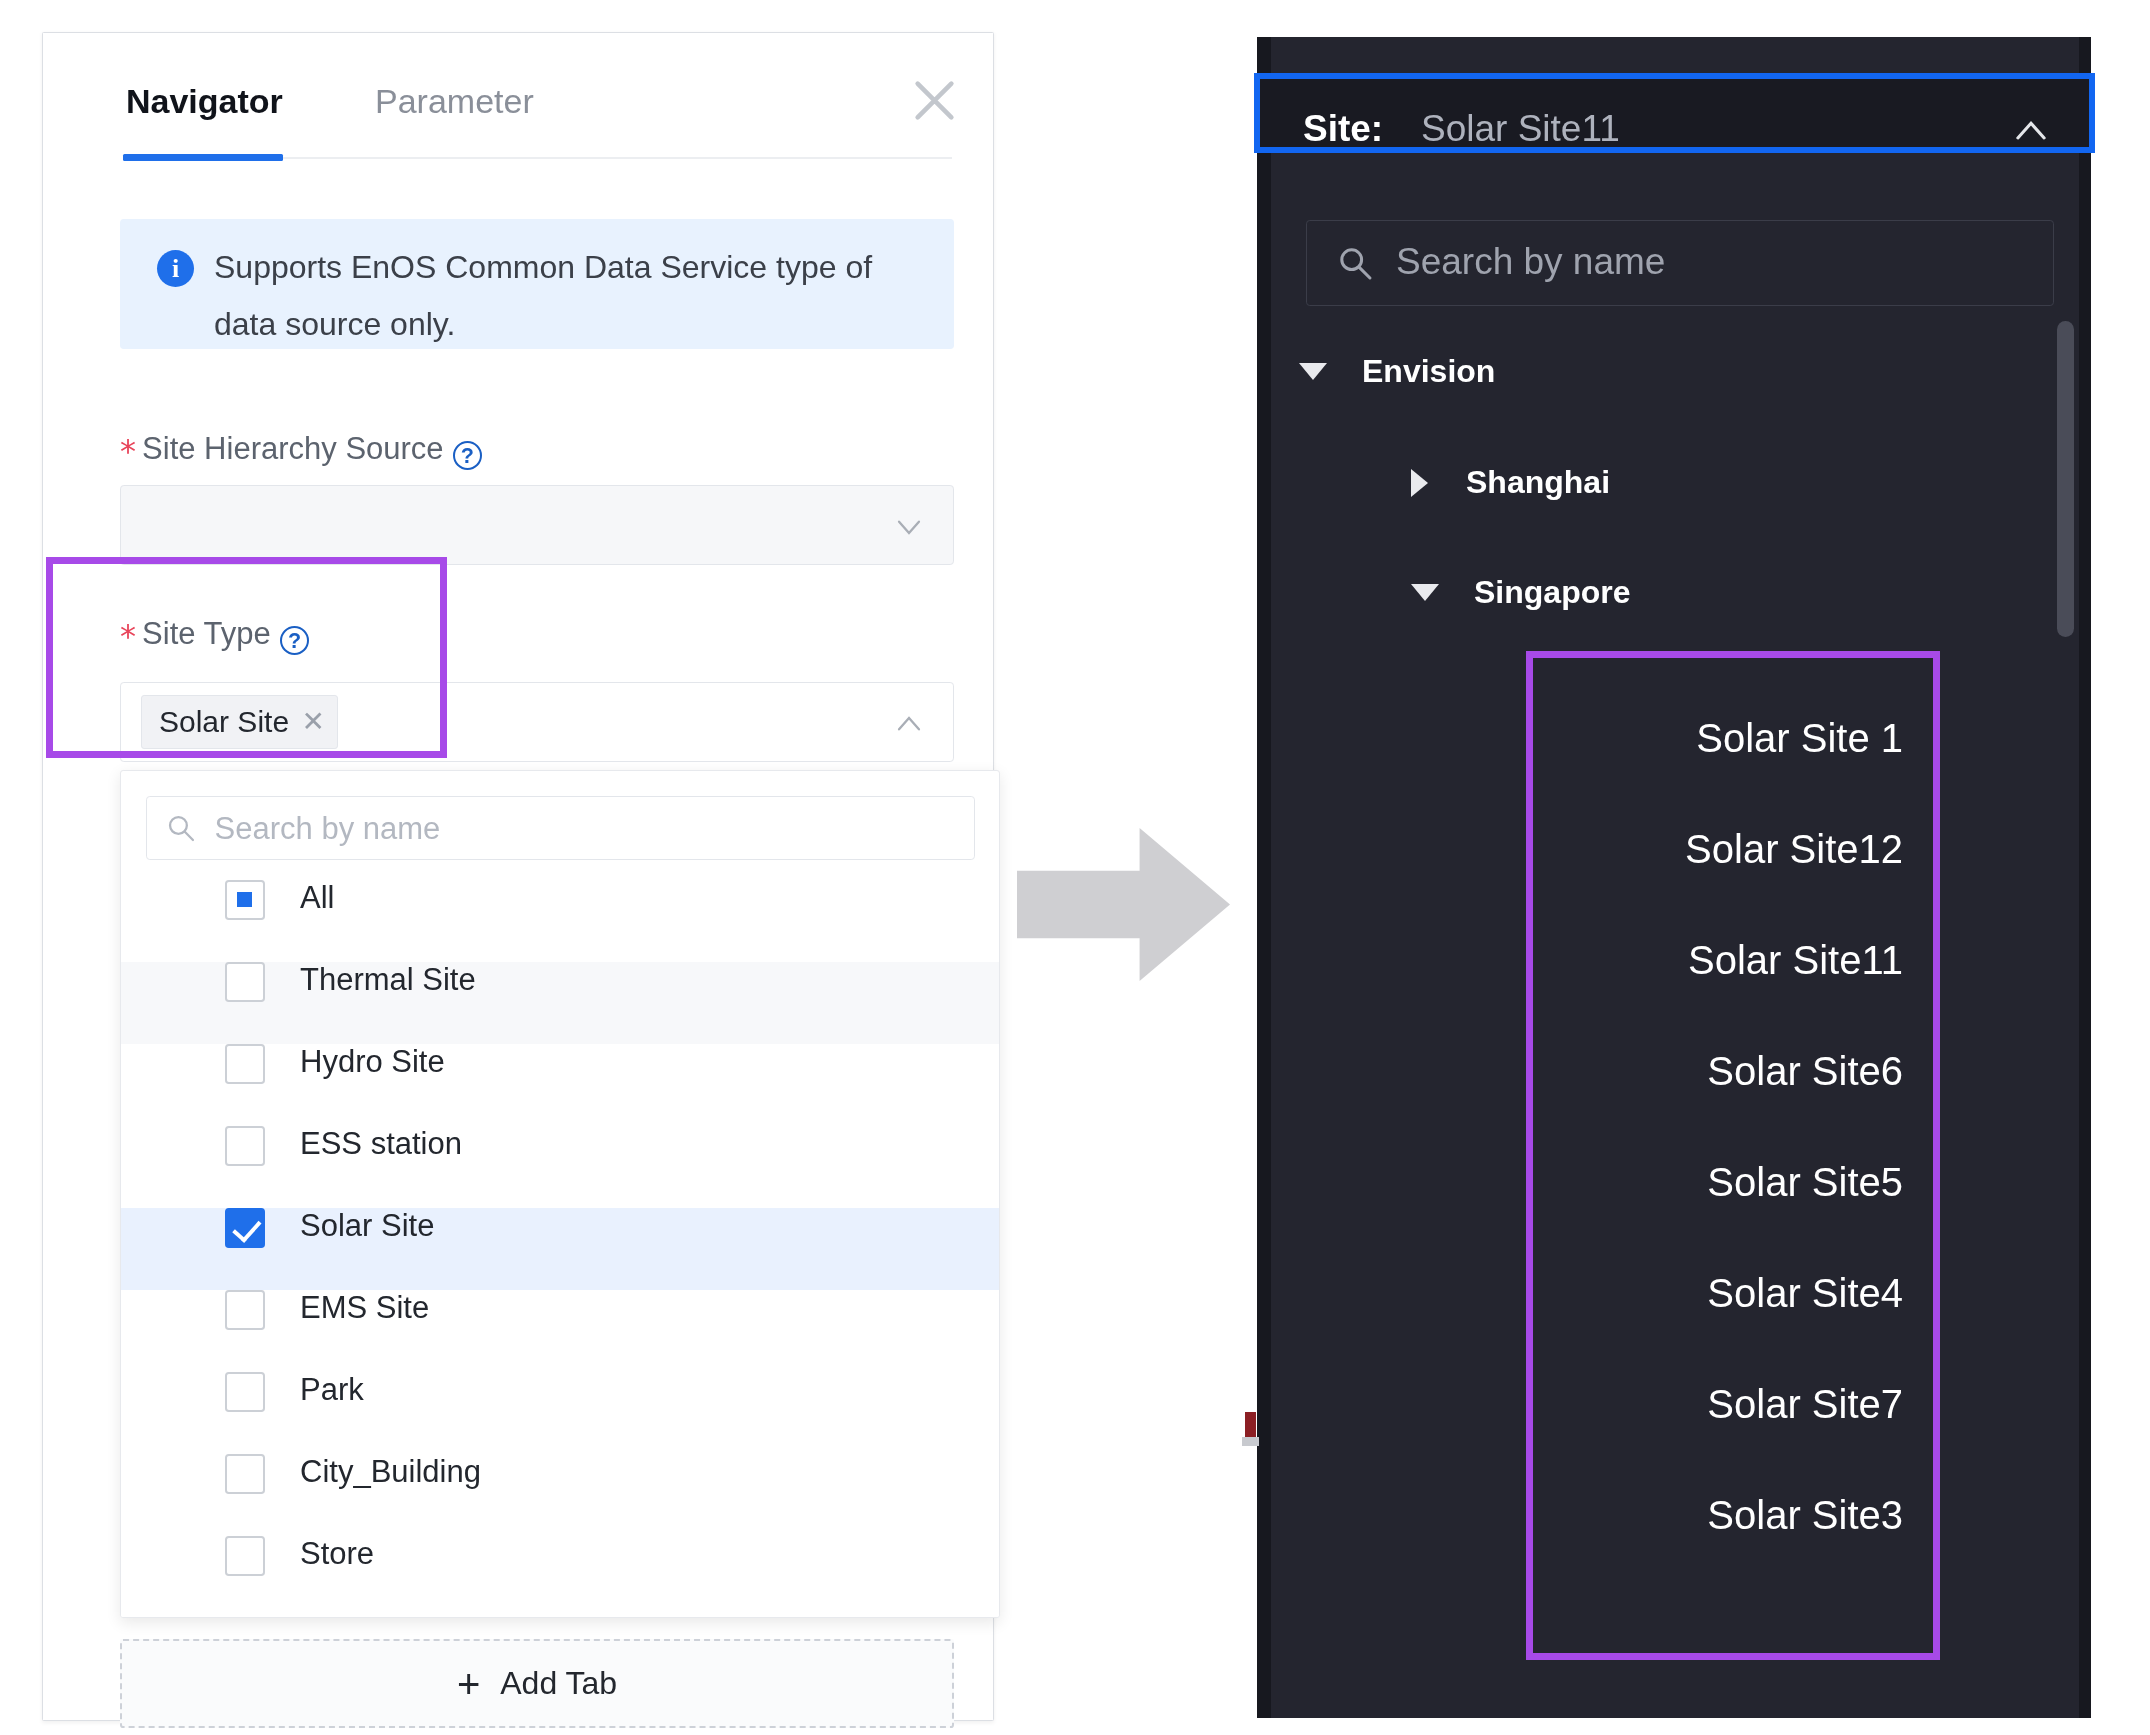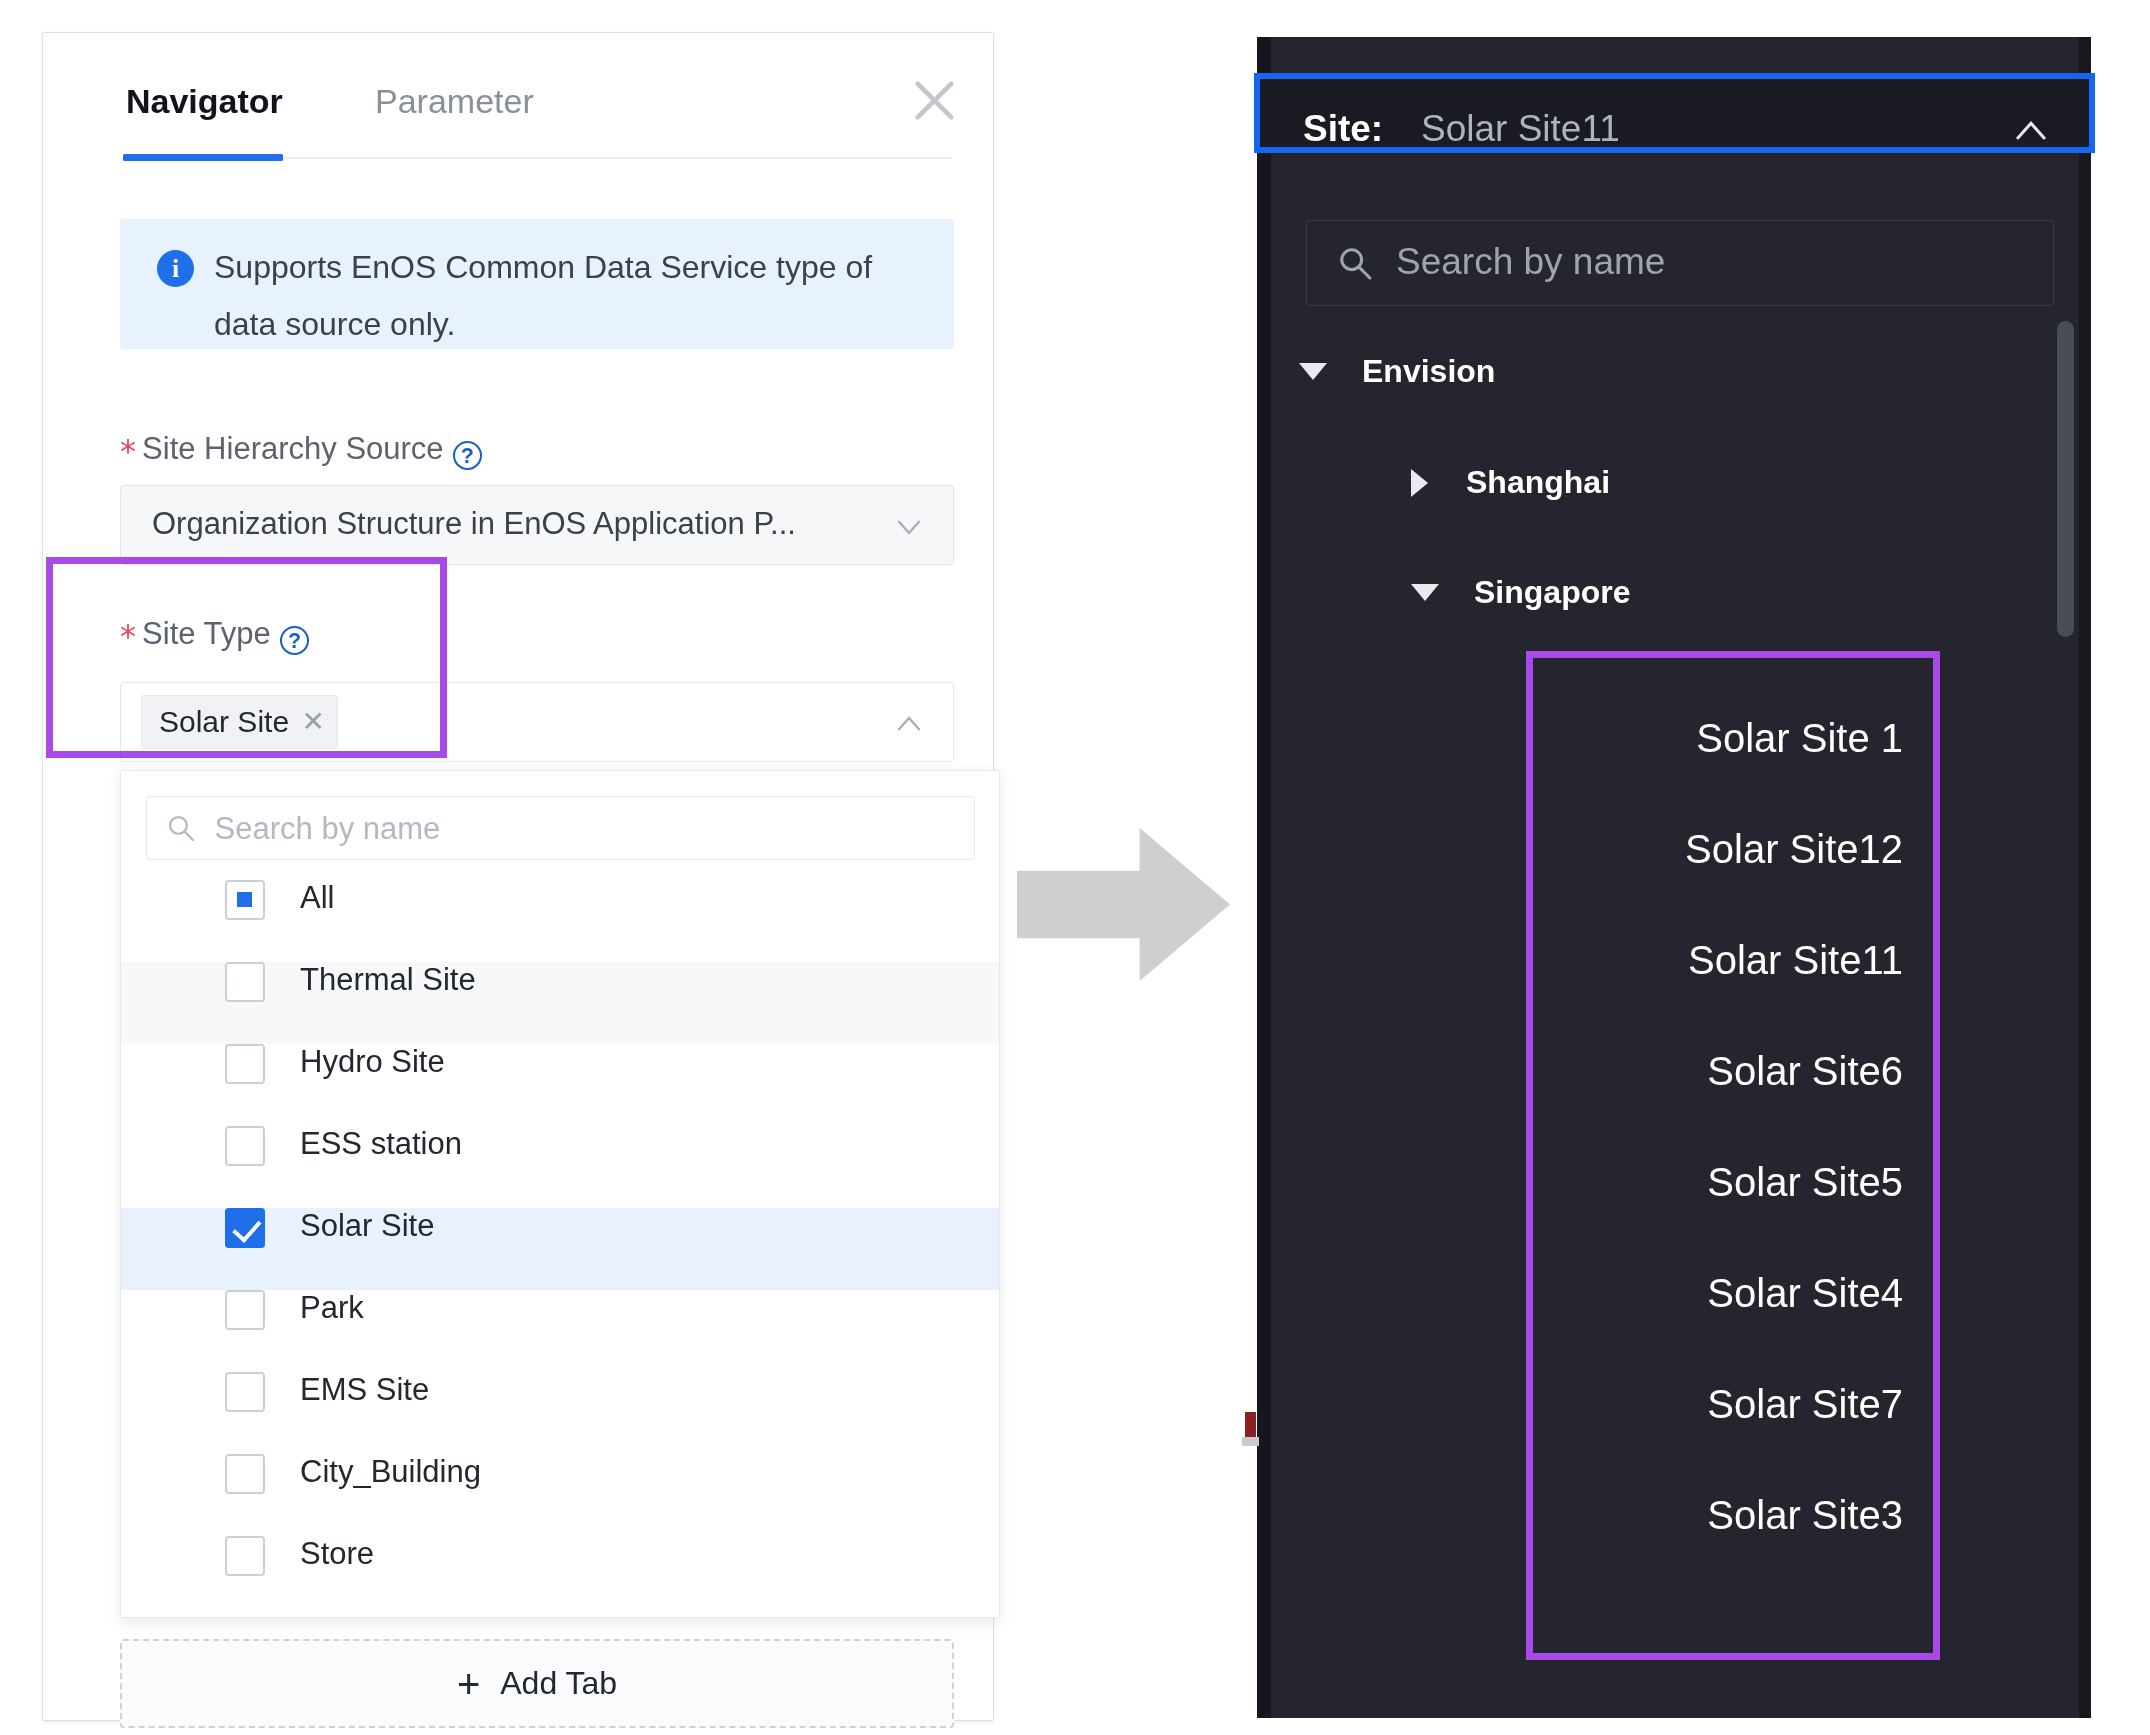--- a/index.html
+++ b/index.html
@@ -146,21 +146,20 @@
   <div class="info-banner">
     <div class="info-dot">i</div>
     <div class="info-text">Supports EnOS Common Data Service type of data source only.</div>
   </div>
 
   <div class="field-label" id="source-label">
     <span class="req-star">*</span><span>Site Hierarchy Source</span><span class="help-icon">?</span>
   </div>
 
   <div id="source-select">
-    <div class="val">Organization Structure in EnOS Application P...</div>
     <svg class="chev" viewBox="0 0 34 34">
       <path d="M4 10 L17 25 L30 10" stroke="#a9aeb6" stroke-width="3" fill="none" stroke-linecap="round"></path>
     </svg>
   </div>
 
   <div class="field-label" id="sitetype-label">
     <span class="req-star">*</span><span>Site Type</span><span class="help-icon">?</span>
   </div>
 
   <div id="sitetype-select">
@@ -198,25 +197,25 @@
       <div class="dd-item">
         <span class="cb"></span>
         <span class="dd-label">ESS station</span>
       </div>
       <div class="dd-item sel">
         <span class="cb checked"></span>
         <span class="dd-label">Solar Site</span>
       </div>
       <div class="dd-item">
         <span class="cb"></span>
+        <span class="dd-label">EMS Site</span>
+      </div>
+      <div class="dd-item">
+        <span class="cb"></span>
         <span class="dd-label">Park</span>
-      </div>
-      <div class="dd-item">
-        <span class="cb"></span>
-        <span class="dd-label">EMS Site</span>
       </div>
       <div class="dd-item">
         <span class="cb"></span>
         <span class="dd-label">City_Building</span>
       </div>
       <div class="dd-item">
         <span class="cb"></span>
         <span class="dd-label">Store</span>
       </div>
     </div>

